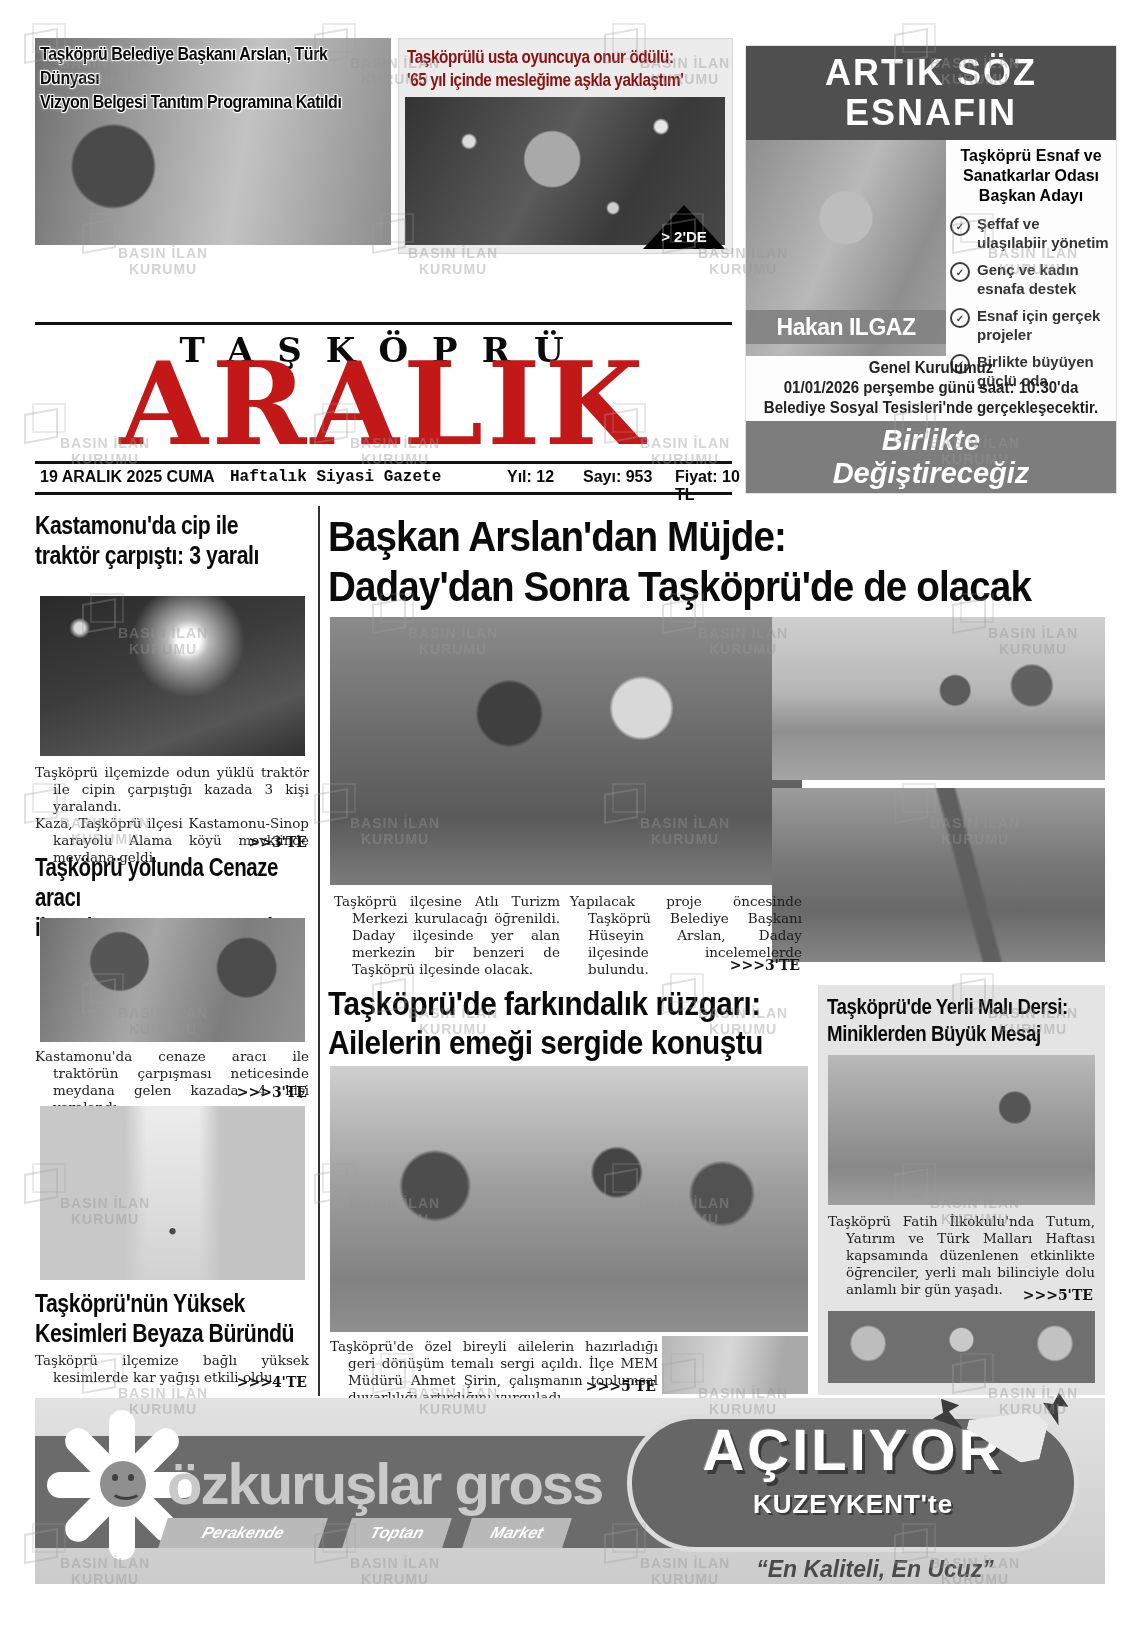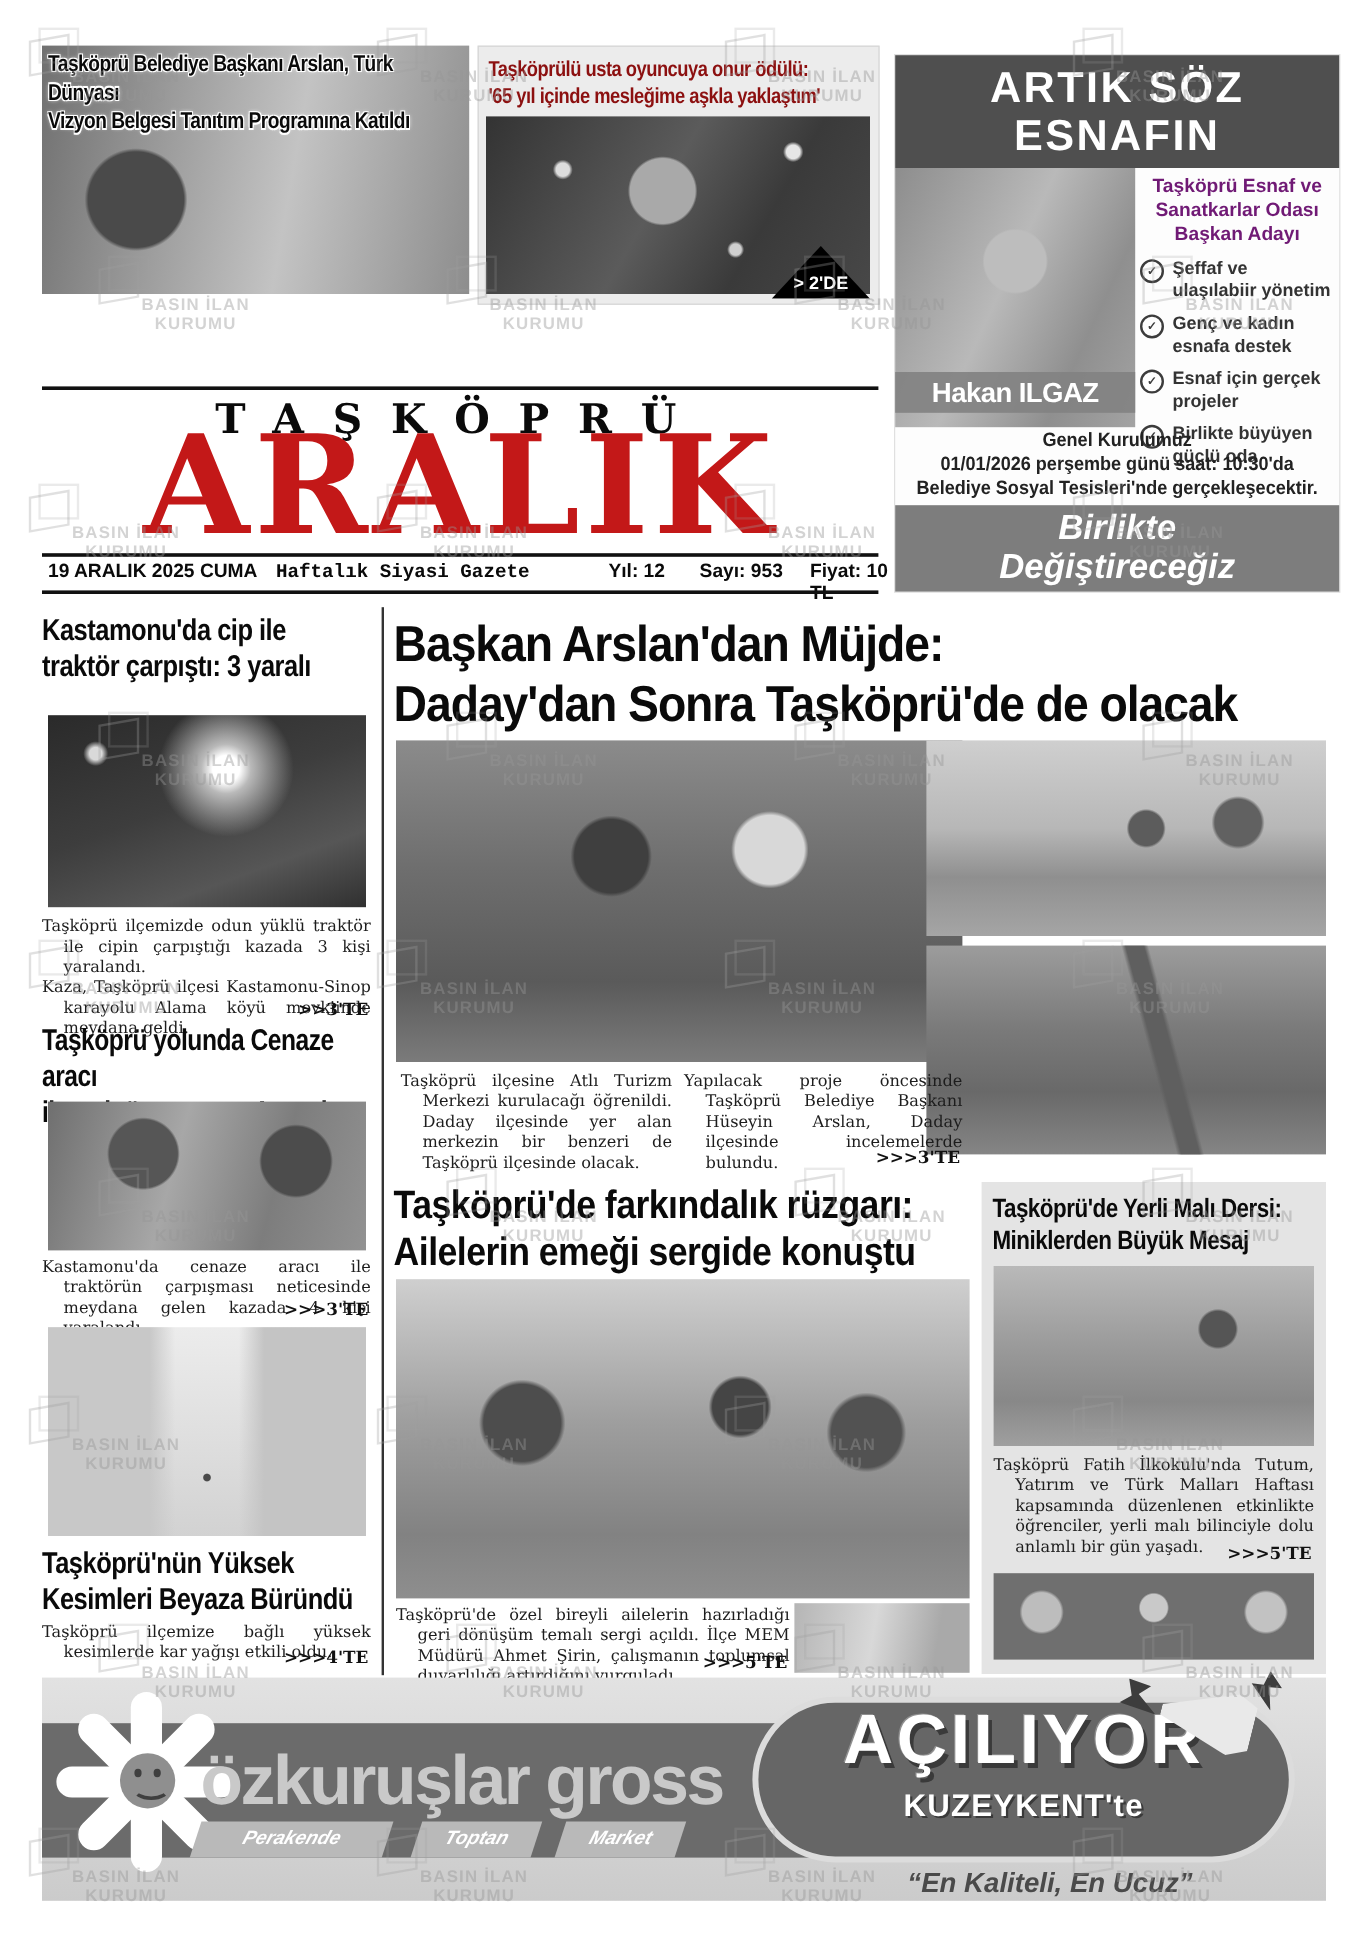--- a/index.html
+++ b/index.html
@@ -77,21 +77,21 @@
     <div class="photo" style="left:0;top:94px;width:200px;height:216px;
                 background:
                   radial-gradient(circle at 50% 36%, #bdbdbd 0 15%, rgba(0,0,0,0) 16%),
                   linear-gradient(115deg,#8d8d8d,#b9b9b9 45%,#8f8f8f 75%,#a3a3a3);"></div>
     <div class="abs" style="left:0;top:264px;width:200px;height:34px;background:rgba(130,130,130,.92);color:#fff;
                 display:flex;align-items:center;justify-content:center;font-weight:bold;font-size:23px;
                 letter-spacing:-0.5px;">
       <span>Hakan ILGAZ</span>
     </div>
     <div class="abs" style="left:204px;top:100px;width:162px;text-align:center;">
-      <div style="font-weight:bold;font-size:16px;line-height:20px;color:#701a75;margin-bottom:8px;">Taşköprü Esnaf ve Sanatkarlar Odası Başkan Adayı</div>
+      <div style="font-weight:bold;font-size:16px;line-height:20px;color:#000000;margin-bottom:8px;">Taşköprü Esnaf ve Sanatkarlar Odası Başkan Adayı</div>
       <div class="bullet">
         <span class="chk">✓</span>
         <span>Şeffaf ve ulaşılabiir yönetim</span>
       </div>
       <div class="bullet">
         <span class="chk">✓</span>
         <span>Genç ve kadın esnafa destek</span>
       </div>
       <div class="bullet">
         <span class="chk">✓</span>

